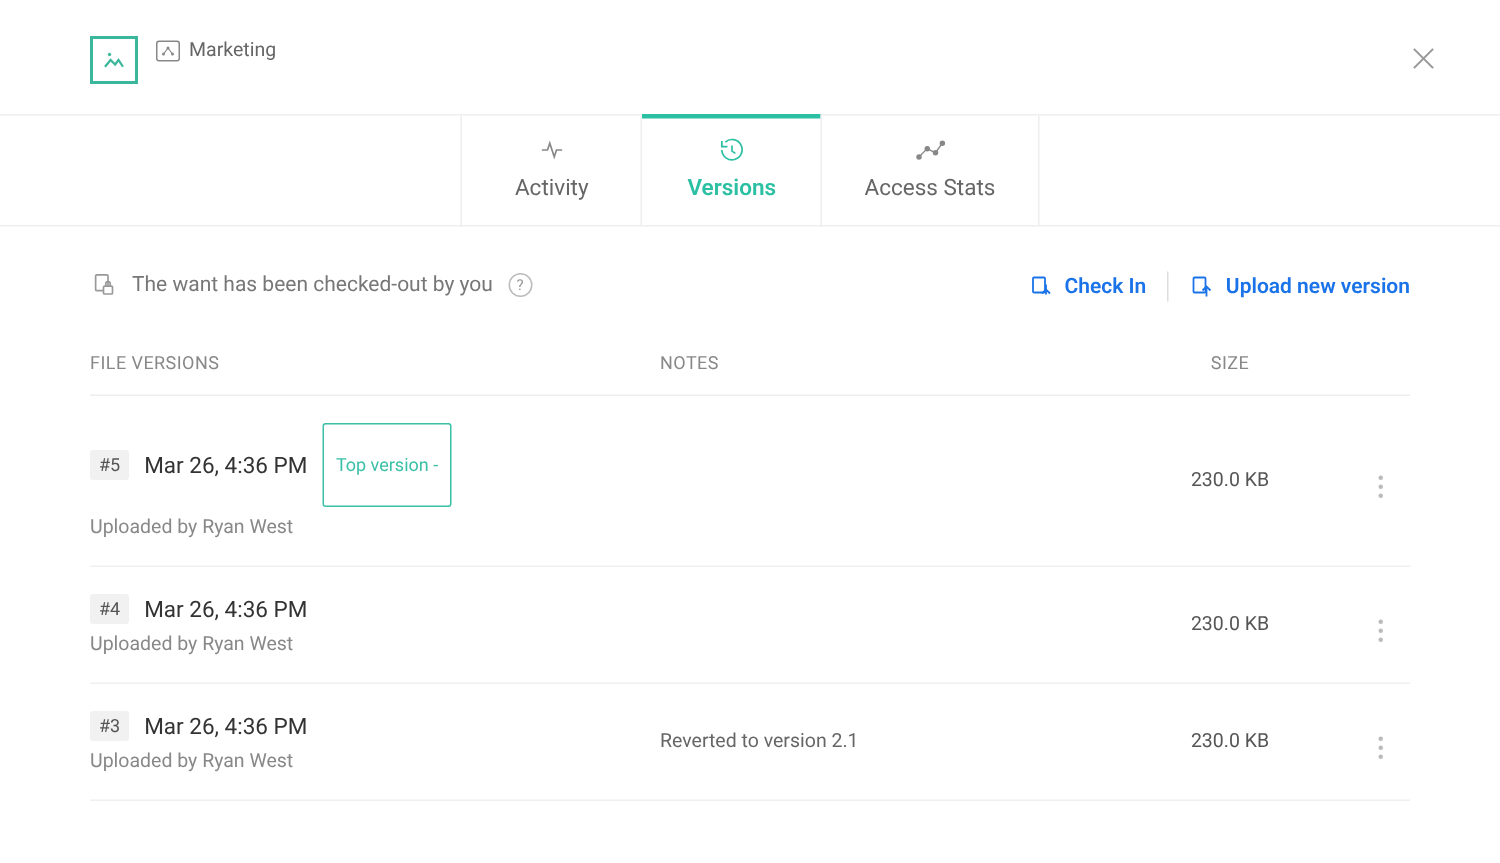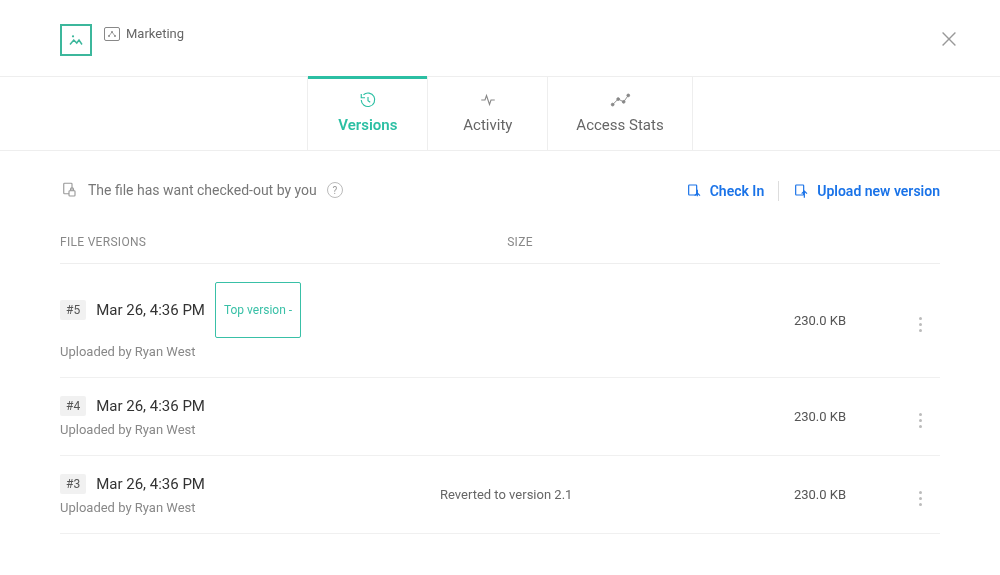--- a/index.html
+++ b/index.html
@@ -284,37 +284,37 @@
     </div>
     <div class="close-btn">
       <svg viewBox="0 0 24 24" stroke="currentColor" stroke-width="1.5" fill="none">
         <line x1="5" y1="5" x2="19" y2="19"></line>
         <line x1="19" y1="5" x2="5" y2="19"></line>
       </svg>
     </div>
   </div>
 
   <div class="tabs">
+    <div class="tab">
+      <span class="tab-icon">
+        <svg width="18" height="18" viewBox="0 0 24 24" fill="none" stroke="currentColor" stroke-width="1.5">
+            <polyline points="3 12 8 12 10 6 14 18 16 12 21 12"></polyline>
+          </svg>
+      </span>
+      <span class="tab-label">Activity</span>
+    </div>
     <div class="tab active">
       <span class="tab-icon">
         <svg width="18" height="18" viewBox="0 0 24 24" fill="none" stroke="currentColor" stroke-width="1.5">
             <path d="M3 12 A9 9 0 1 0 6 5"></path>
             <polyline points="3 4 3 9 8 9"></polyline>
             <polyline points="12 8 12 13 15 15"></polyline>
           </svg>
       </span>
       <span class="tab-label">Versions</span>
-    </div>
-    <div class="tab">
-      <span class="tab-icon">
-        <svg width="18" height="18" viewBox="0 0 24 24" fill="none" stroke="currentColor" stroke-width="1.5">
-            <polyline points="3 12 8 12 10 6 14 18 16 12 21 12"></polyline>
-          </svg>
-      </span>
-      <span class="tab-label">Activity</span>
     </div>
     <div class="tab">
       <span class="tab-icon">
         <svg width="22" height="18" viewBox="0 0 24 18" fill="currentColor" stroke="currentColor" stroke-width="1">
             <circle cx="4" cy="14" r="1.5"></circle>
             <circle cx="10" cy="8" r="1.5"></circle>
             <circle cx="16" cy="11" r="1.5"></circle>
             <circle cx="21" cy="4" r="1.5"></circle>
             <path d="M4 14 L10 8 L16 11 L21 4" fill="none"></path>
           </svg>
@@ -327,21 +327,21 @@
 
     <div class="action-bar">
       <div class="checkout-status">
         <span class="ico">
           <svg width="18" height="18" viewBox="0 0 24 24" fill="none" stroke="currentColor" stroke-width="1.5">
               <rect x="5" y="3" width="11" height="14" rx="1"></rect>
               <rect x="12" y="13" width="8" height="7" rx="1" fill="#fff"></rect>
               <path d="M14 13 v-2 a2 2 0 0 1 4 0 v2"></path>
             </svg>
         </span>
-        <span>The file has want checked-out by you</span>
+        <span>The want has been checked-out by you</span>
         <span class="help-circle">?</span>
       </div>
       <div class="right-actions">
         <div class="action-row">
           <a class="action-link">
             <span class="ico">
               <svg width="16" height="16" viewBox="0 0 24 24" fill="none" stroke="currentColor" stroke-width="1.8">
                   <rect x="4" y="3" width="12" height="15" rx="1"></rect>
                   <polyline points="13 22 17 18 21 22" transform="translate(0,-3)"></polyline>
                   <line x1="17" y1="10" x2="17" y2="20"></line>
@@ -359,20 +359,21 @@
                 </svg>
             </span>
             <span>Upload new version</span>
           </a>
         </div>
       </div>
     </div>
 
     <div class="table-head">
       <div class="col-versions">FILE VERSIONS</div>
+      <div class="col-notes">NOTES</div>
       <div class="col-size">SIZE</div>
       <div class="col-actions"></div>
     </div>
 
     <div id="versions-body">
         <div class="version-row">
           <div class="version-main">
             <div class="v-line1">
               <span class="v-badge">#5</span>
               <span class="v-date">Mar 26, 4:36 PM</span>

